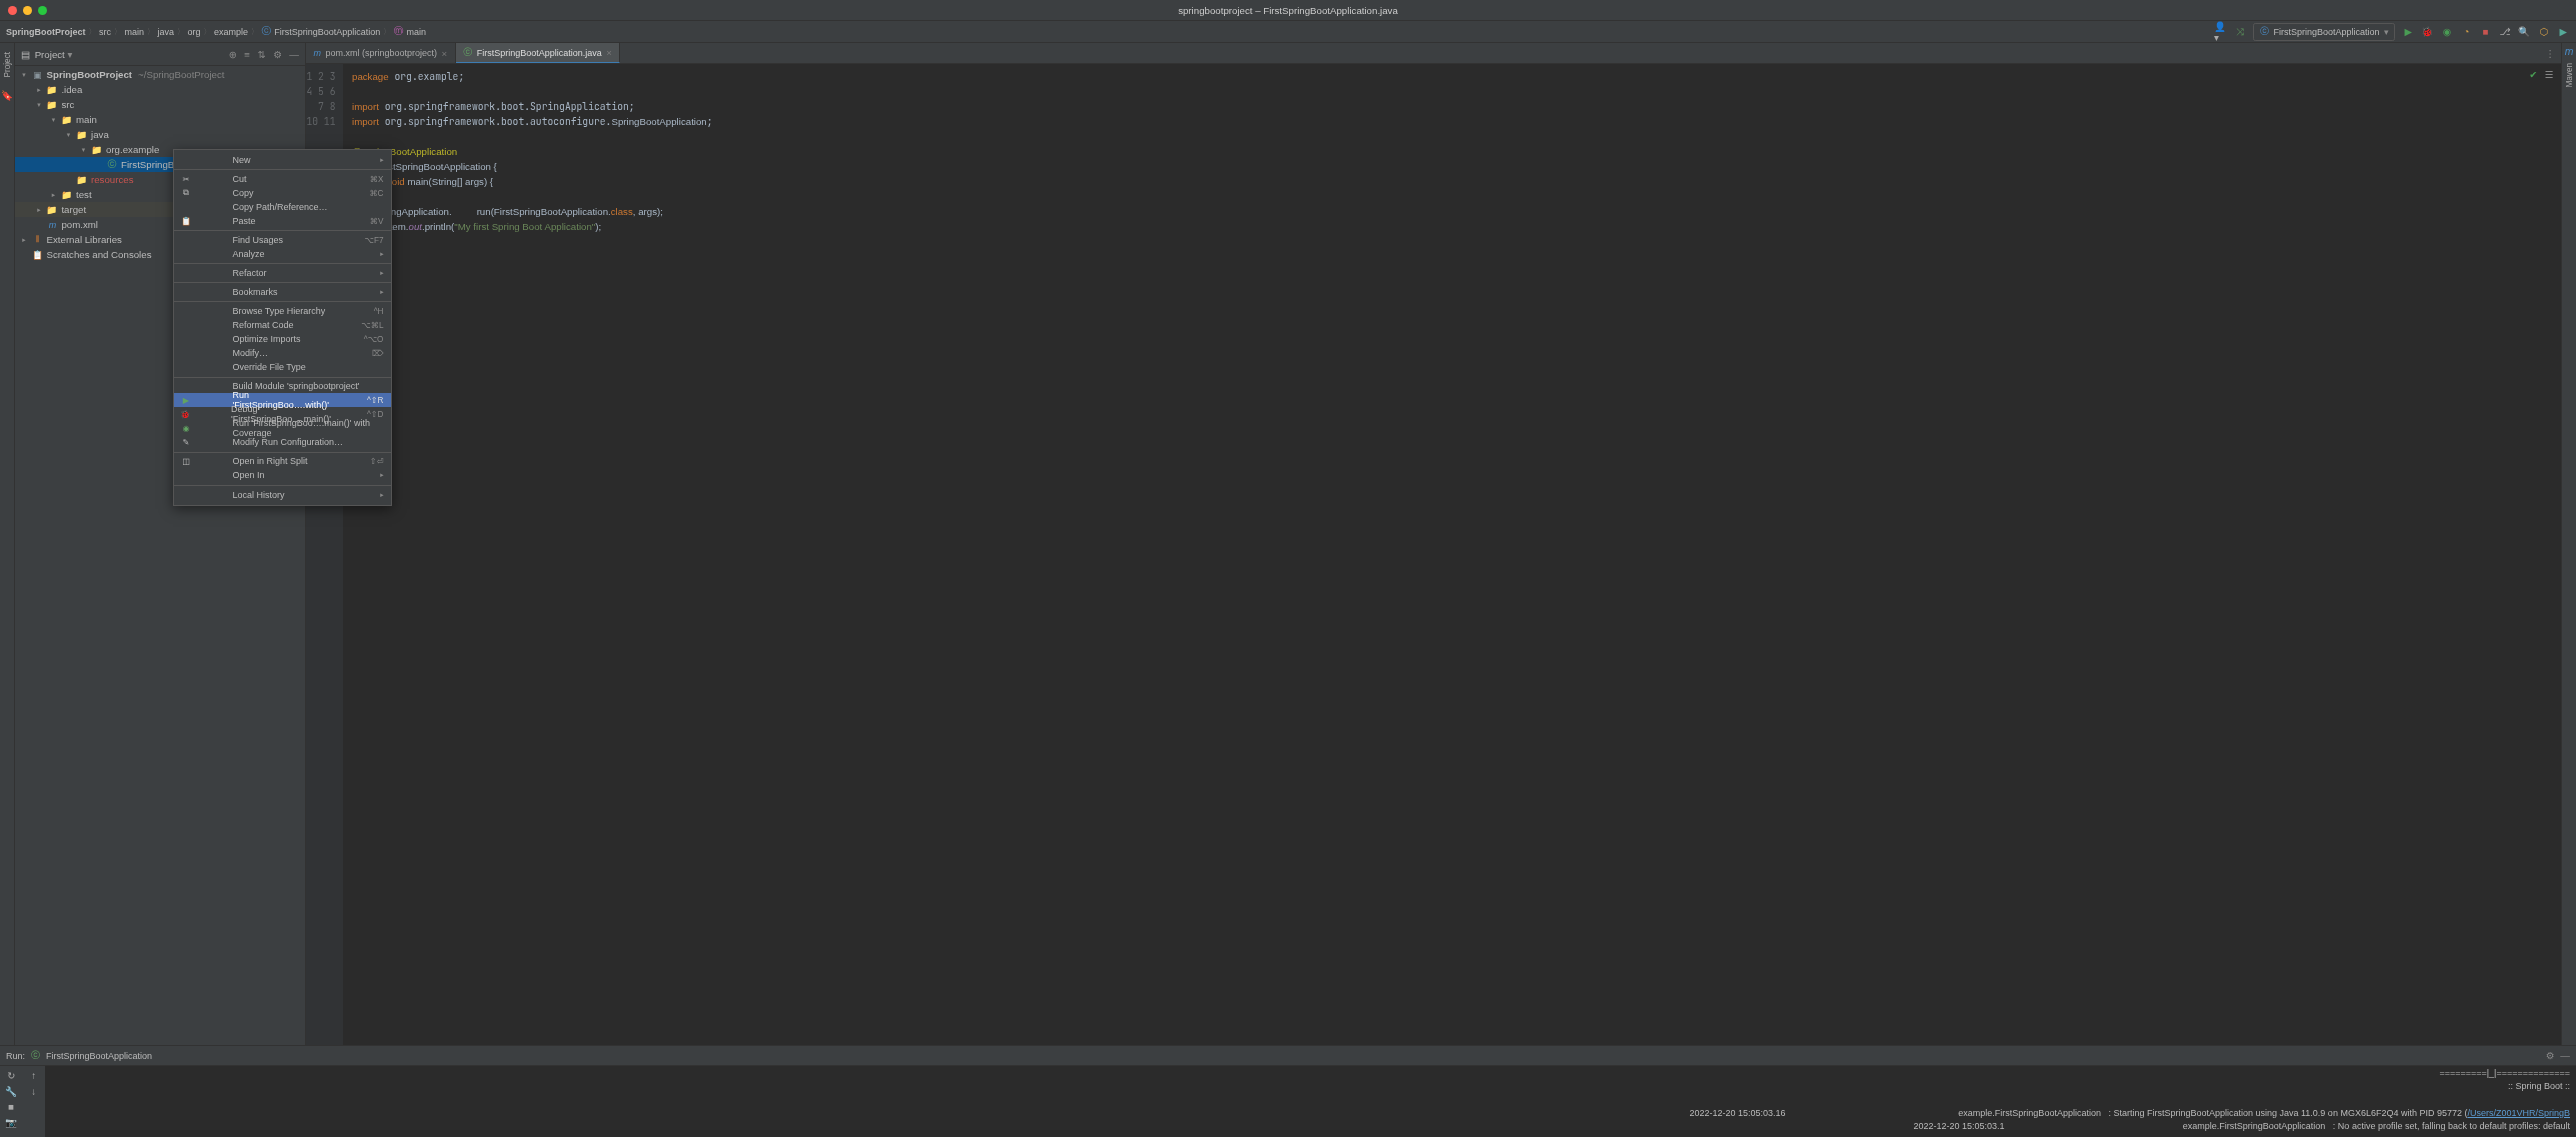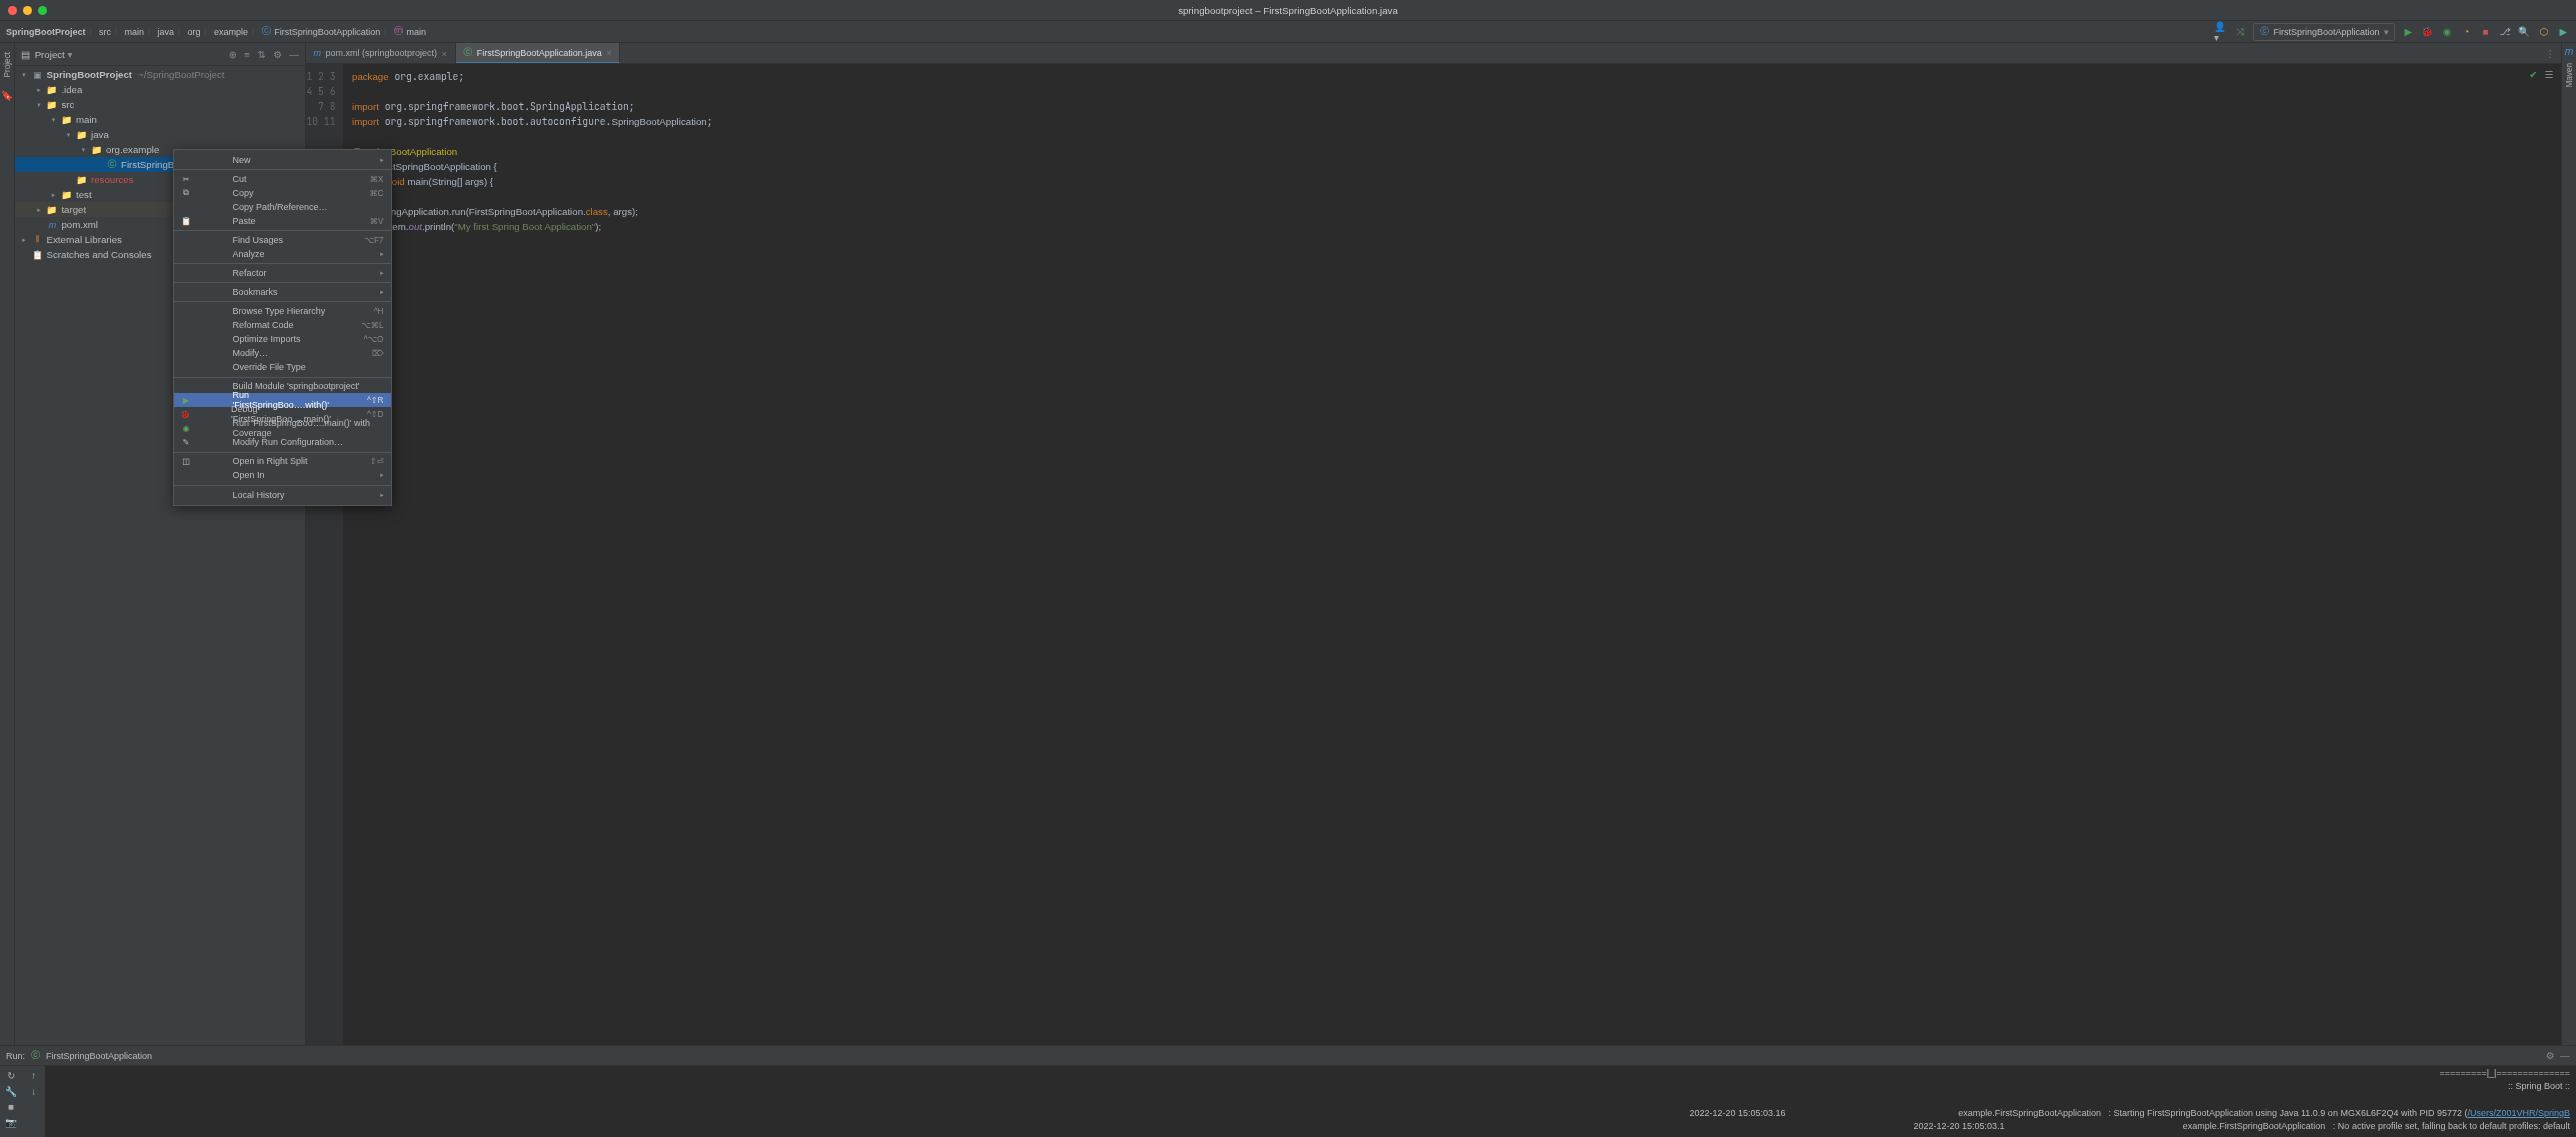--- a/index.html
+++ b/index.html
@@ -51,21 +51,21 @@
 .editor-tabs { height: 21px; background: #3c3f41; display: flex; align-items: stretch; border-bottom: 0.7px solid #323232; }
 .editor-tab { display: flex; align-items: center; padding: 0 7.5px; gap: 4.5px; border-right: 0.7px solid #323232; cursor: pointer; font-size: 9px; color: #aaa; }
 .editor-tab.active { background: #4e5254; color: #ddd; border-bottom: 1.5px solid #3c7cb3; }
 .tab-close { color: #777; font-size: 9.7px; cursor: pointer; }
 .editor-body { flex: 1; display: flex; position: relative; }
 .gutter-nums { width: 37px; background: #313335; text-align: right; padding: 4.5px 7.5px 0 0; color: #606366; font-family: "JetBrains Mono", Menlo, monospace; font-size: 9.7px; line-height: 15px; }
 .code { flex: 1; padding: 4.5px 0 0 9px; font-family: "JetBrains Mono", Menlo, monospace; font-size: 9.7px; line-height: 15px; white-space: pre; color: #a9b7c6; }
 .kw { color: #cc7832; }
 .ann { color: #bbb529; }
 .str { color: #6a8759; }
-.fn { color: #a9b7c6; }
+.fn { color: #a9b7c6; margin-left: 25px; }
 .cls { color: #a9b7c6; }
 .field { color: #9876aa; font-style: italic; }
 .editor-top-icons { position: absolute; right: 7.5px; top: 4.5px; display: flex; gap: 7.5px; }
 .check-green { color: #499c54; }
 
 .right-gutter { width: 15px; background: #3c3f41; border-left: 0.7px solid #323232; display: flex; flex-direction: column; align-items: center; padding-top: 3px; }
 
 .context-menu { position: absolute; left: 173px; top: 149px; width: 219px; background: #3c3f41; border: 0.7px solid #555; box-shadow: 0 3px 12px rgba(0,0,0,0.5); z-index: 1000; font-size: 9px; padding: 3px 0; }
 .menu-item { display: flex; align-items: center; height: 14px; padding: 0 7.5px 0 6px; cursor: pointer; color: #bbb; gap: 36px; }
 .menu-item.selected { background: #4b6eaf; color: #fff; }

